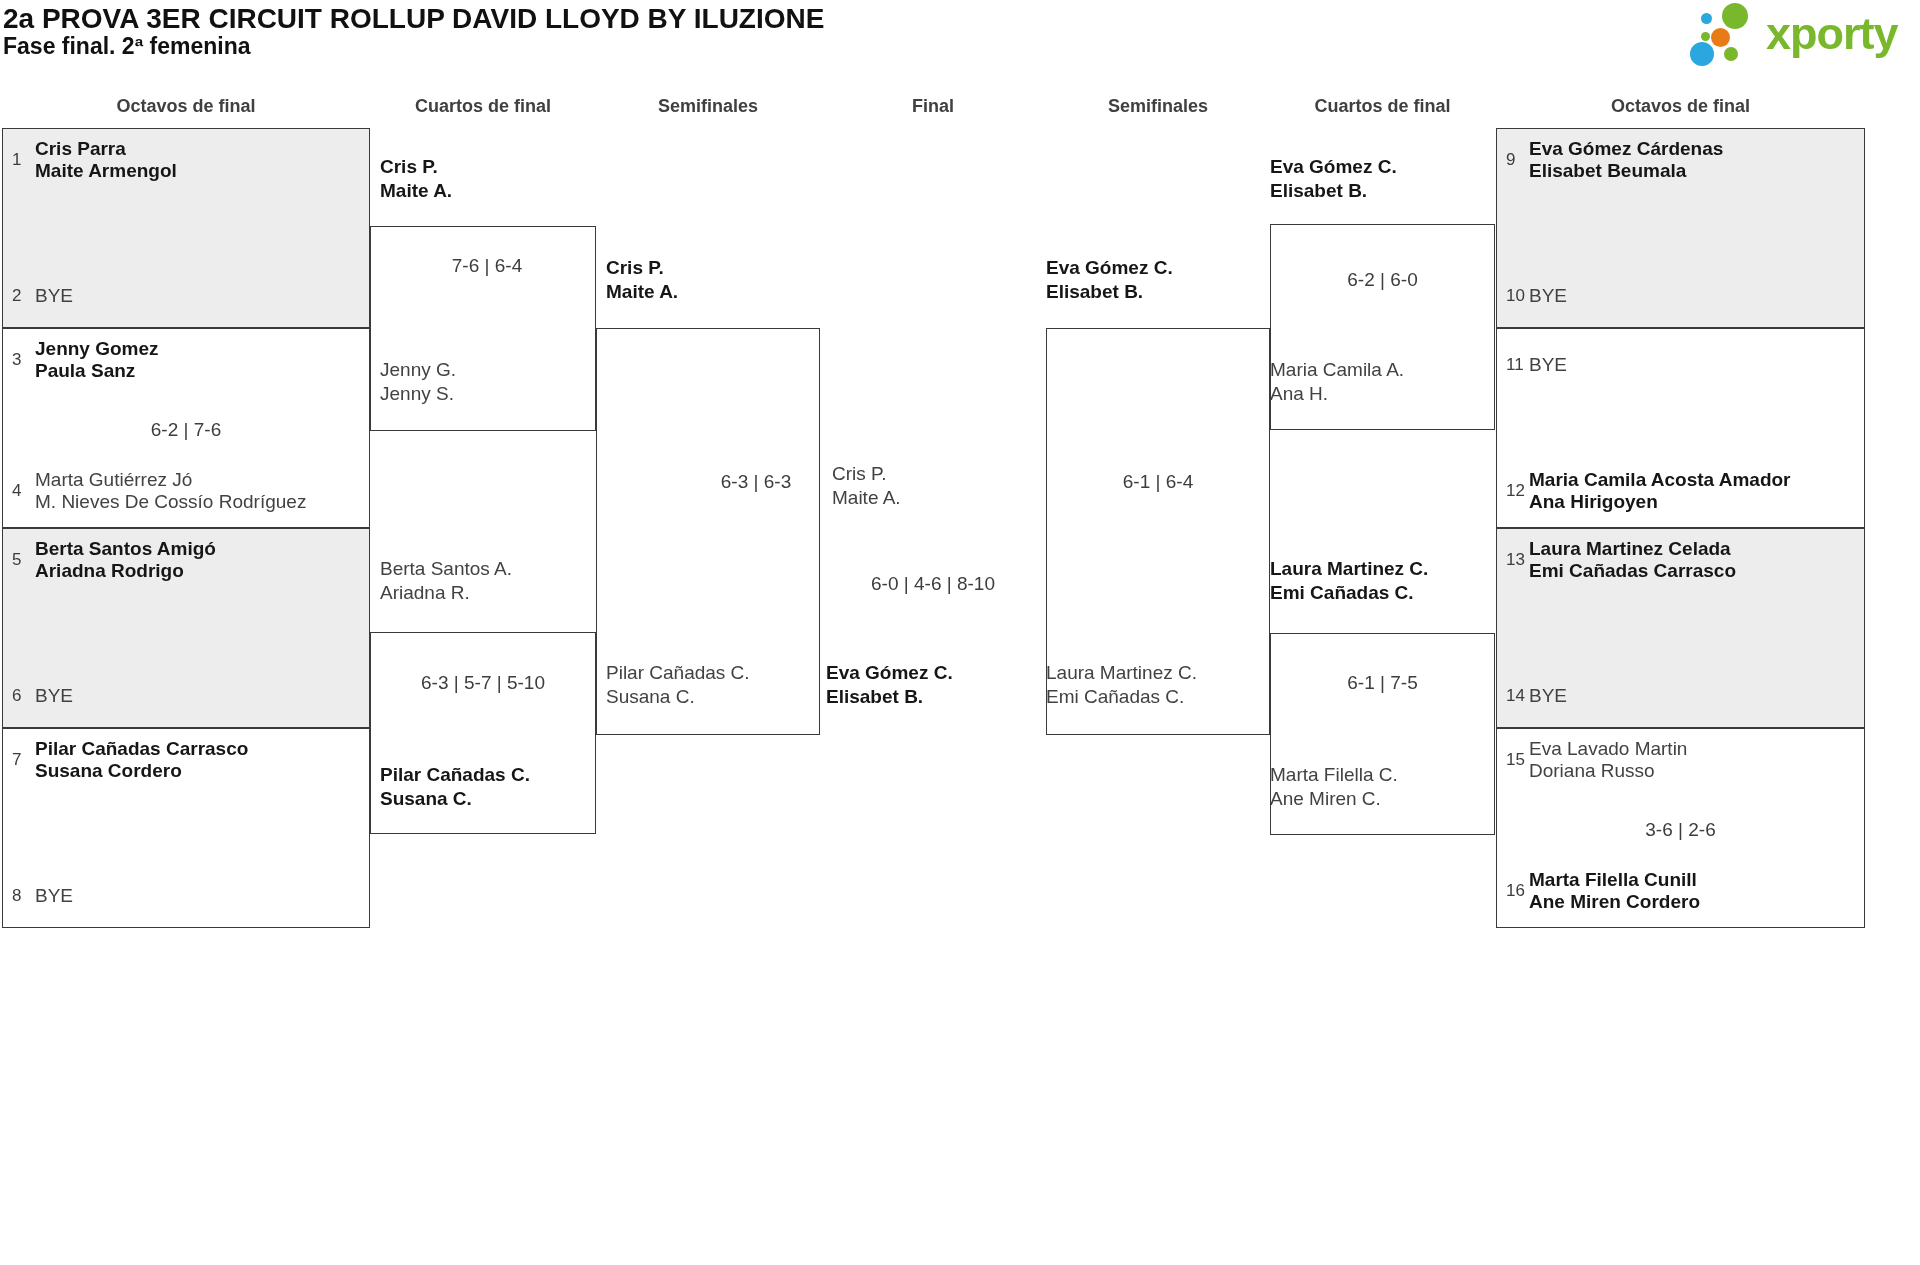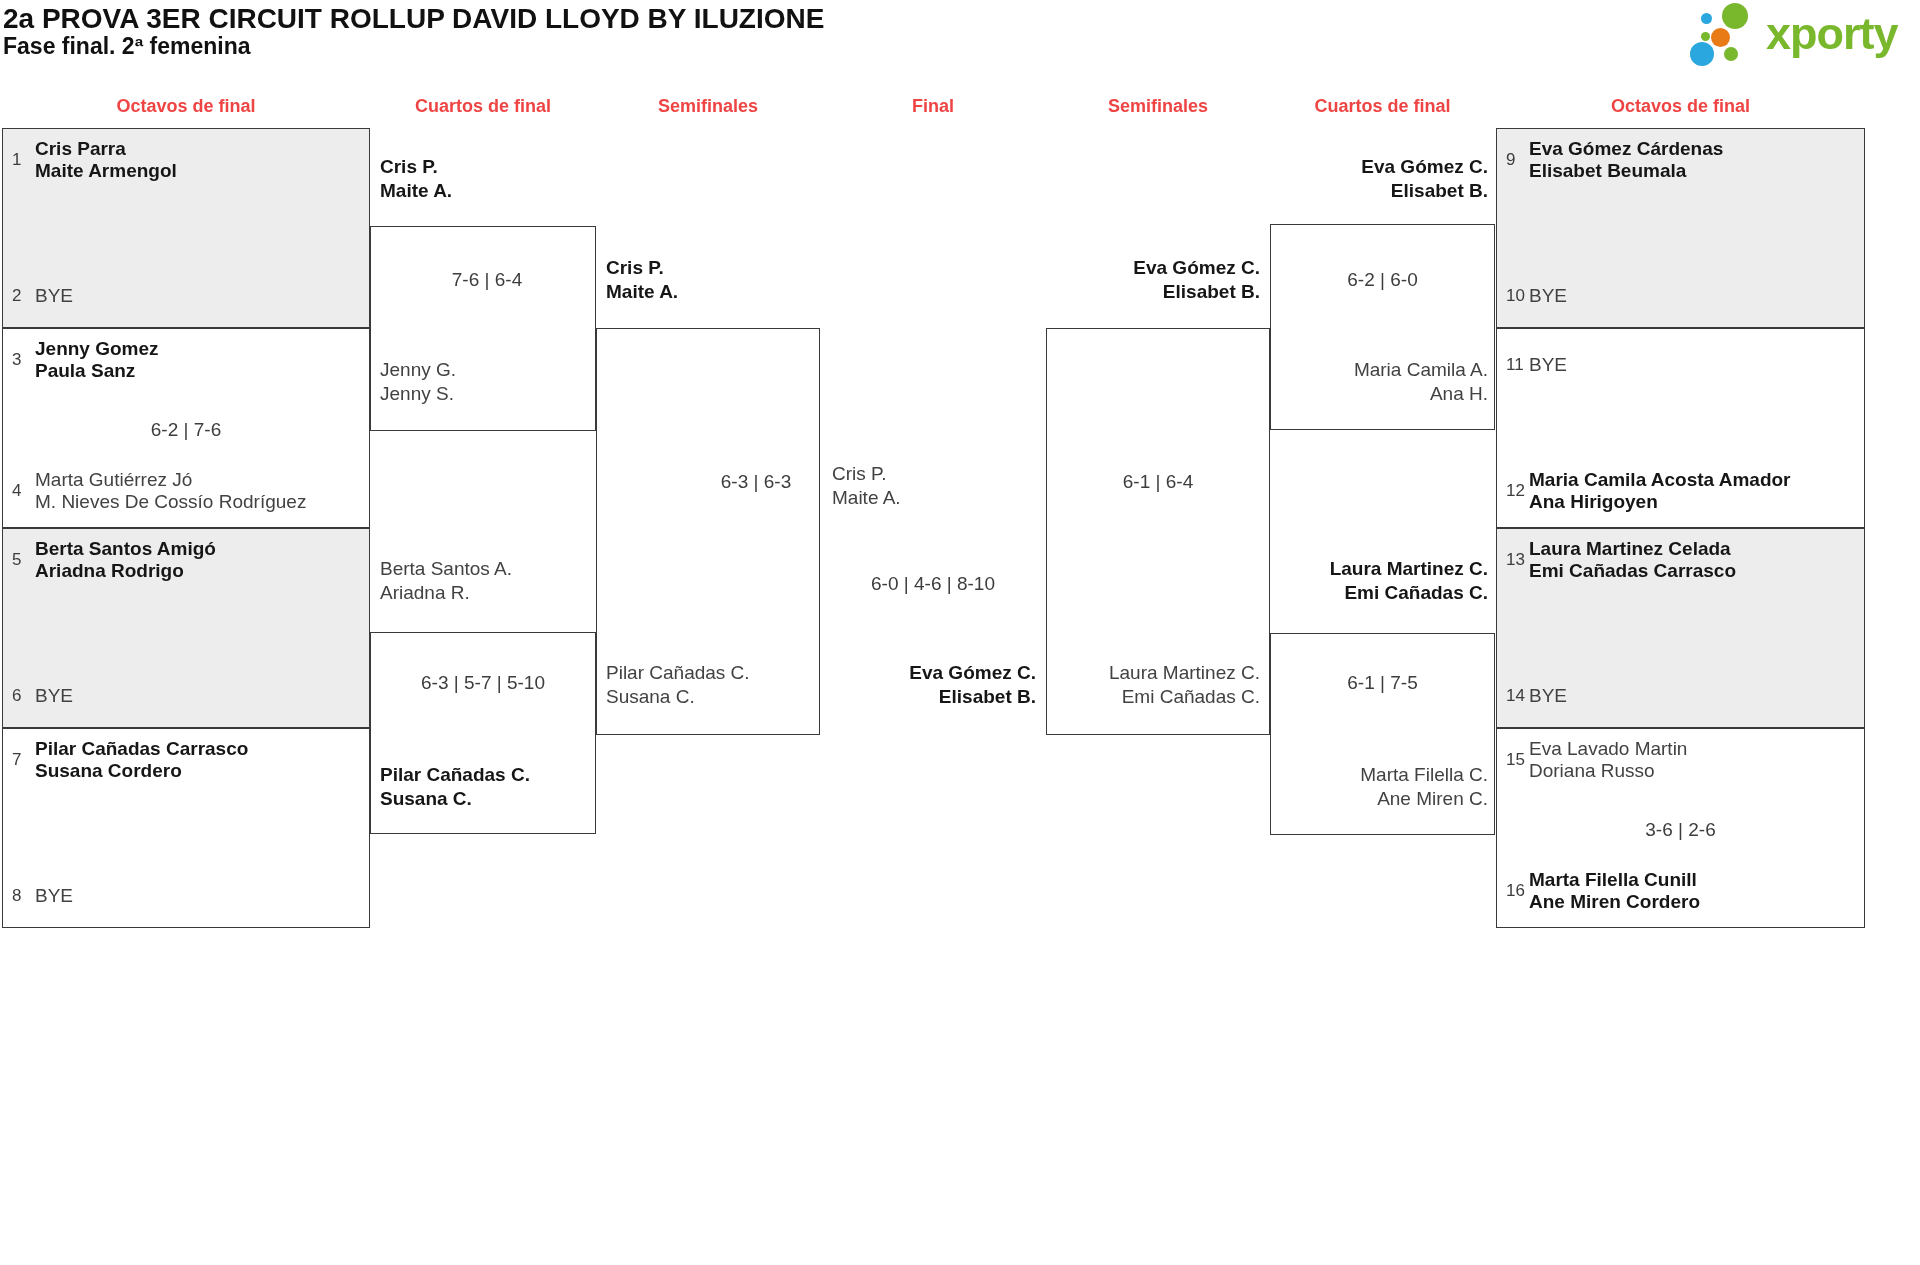--- a/index.html
+++ b/index.html
@@ -7,40 +7,40 @@
     position:relative;width:1920px;height:1265px;background:#fff;overflow:hidden;
     font-family:"Liberation Sans","DejaVu Sans",sans-serif;color:#161616;
   }
   .page-title{position:absolute;left:3px;top:3px;font-size:28px;font-weight:700;color:#111;white-space:nowrap;}
   .page-subtitle{position:absolute;left:3px;top:33px;font-size:23px;font-weight:700;color:#111;white-space:nowrap;}
 
   .logo{position:absolute;left:1688px;top:2px;width:230px;height:66px;}
   .dot{position:absolute;border-radius:50%;}
   .logo-text{position:absolute;left:78px;top:6px;font-size:45px;font-weight:700;letter-spacing:-1px;line-height:52px;}
 
-  .round-header{position:absolute;top:96px;font-size:18px;font-weight:600;color:#ef4444;text-align:center;}
+  .round-header{position:absolute;top:96px;font-size:18px;font-weight:600;color:#404040;text-align:center;}
 
   .box{position:absolute;border:1.5px solid #3a3a3a;background:#fff;box-sizing:border-box;}
   .box.shaded{background:#ededed;}
 
   .slot{position:absolute;left:9px;right:6px;display:flex;align-items:center;}
   .pos-top{top:9px;}
   .pos-top-bye{top:25px;align-items:center;}
   .pos-bottom{top:140px;}
   .pos-bottom-bye{top:156px;}
   .seed{flex:none;width:23px;font-size:17px;color:#3d3d3d;}
   .names{font-size:19px;line-height:22px;color:#424242;}
   .names.winner{font-weight:700;color:#161616;}
   .nl{display:block;white-space:nowrap;}
 
   .box-score{position:absolute;top:90px;left:0;right:0;text-align:center;font-size:19px;color:#3d3d3d;}
 
   .label{position:absolute;font-size:19px;line-height:23.5px;color:#424242;}
   .label.bold{font-weight:700;color:#161616;}
-  .label.right{text-align:right;}
+  .label.right{text-align:left;}
   .score{position:absolute;font-size:19px;color:#3d3d3d;text-align:center;}
 </style>
 </head>
 <body>
 
 <div class="canvas">
 
   <div class="page-title">2a PROVA 3ER CIRCUIT ROLLUP DAVID LLOYD BY ILUZIONE</div>
   <div class="page-subtitle">Fase final. 2ª femenina</div>
 
@@ -194,21 +194,21 @@
     </div>
   </div>
 
   <div class="box" style="left:370px;top:226px;width:226px;height:205px;"></div>
   <div class="box" style="left:370px;top:632px;width:226px;height:202px;"></div>
 
   <div class="label bold" style="left:380px;top:155px;">
     <span class="nl">Cris P.</span>
     <span class="nl">Maite A.</span>
   </div>
-  <div class="score" style="left:370px;top:269px;width:234px;">7-6 | 6-4</div>
+  <div class="score" style="left:370px;top:255px;width:234px;">7-6 | 6-4</div>
   <div class="label" style="left:380px;top:358px;">
     <span class="nl">Jenny G.</span>
     <span class="nl">Jenny S.</span>
   </div>
 
   <div class="label" style="left:380px;top:557px;">
     <span class="nl">Berta Santos A.</span>
     <span class="nl">Ariadna R.</span>
   </div>
   <div class="score" style="left:370px;top:672px;width:226px;">6-3 | 5-7 | 5-10</div>

